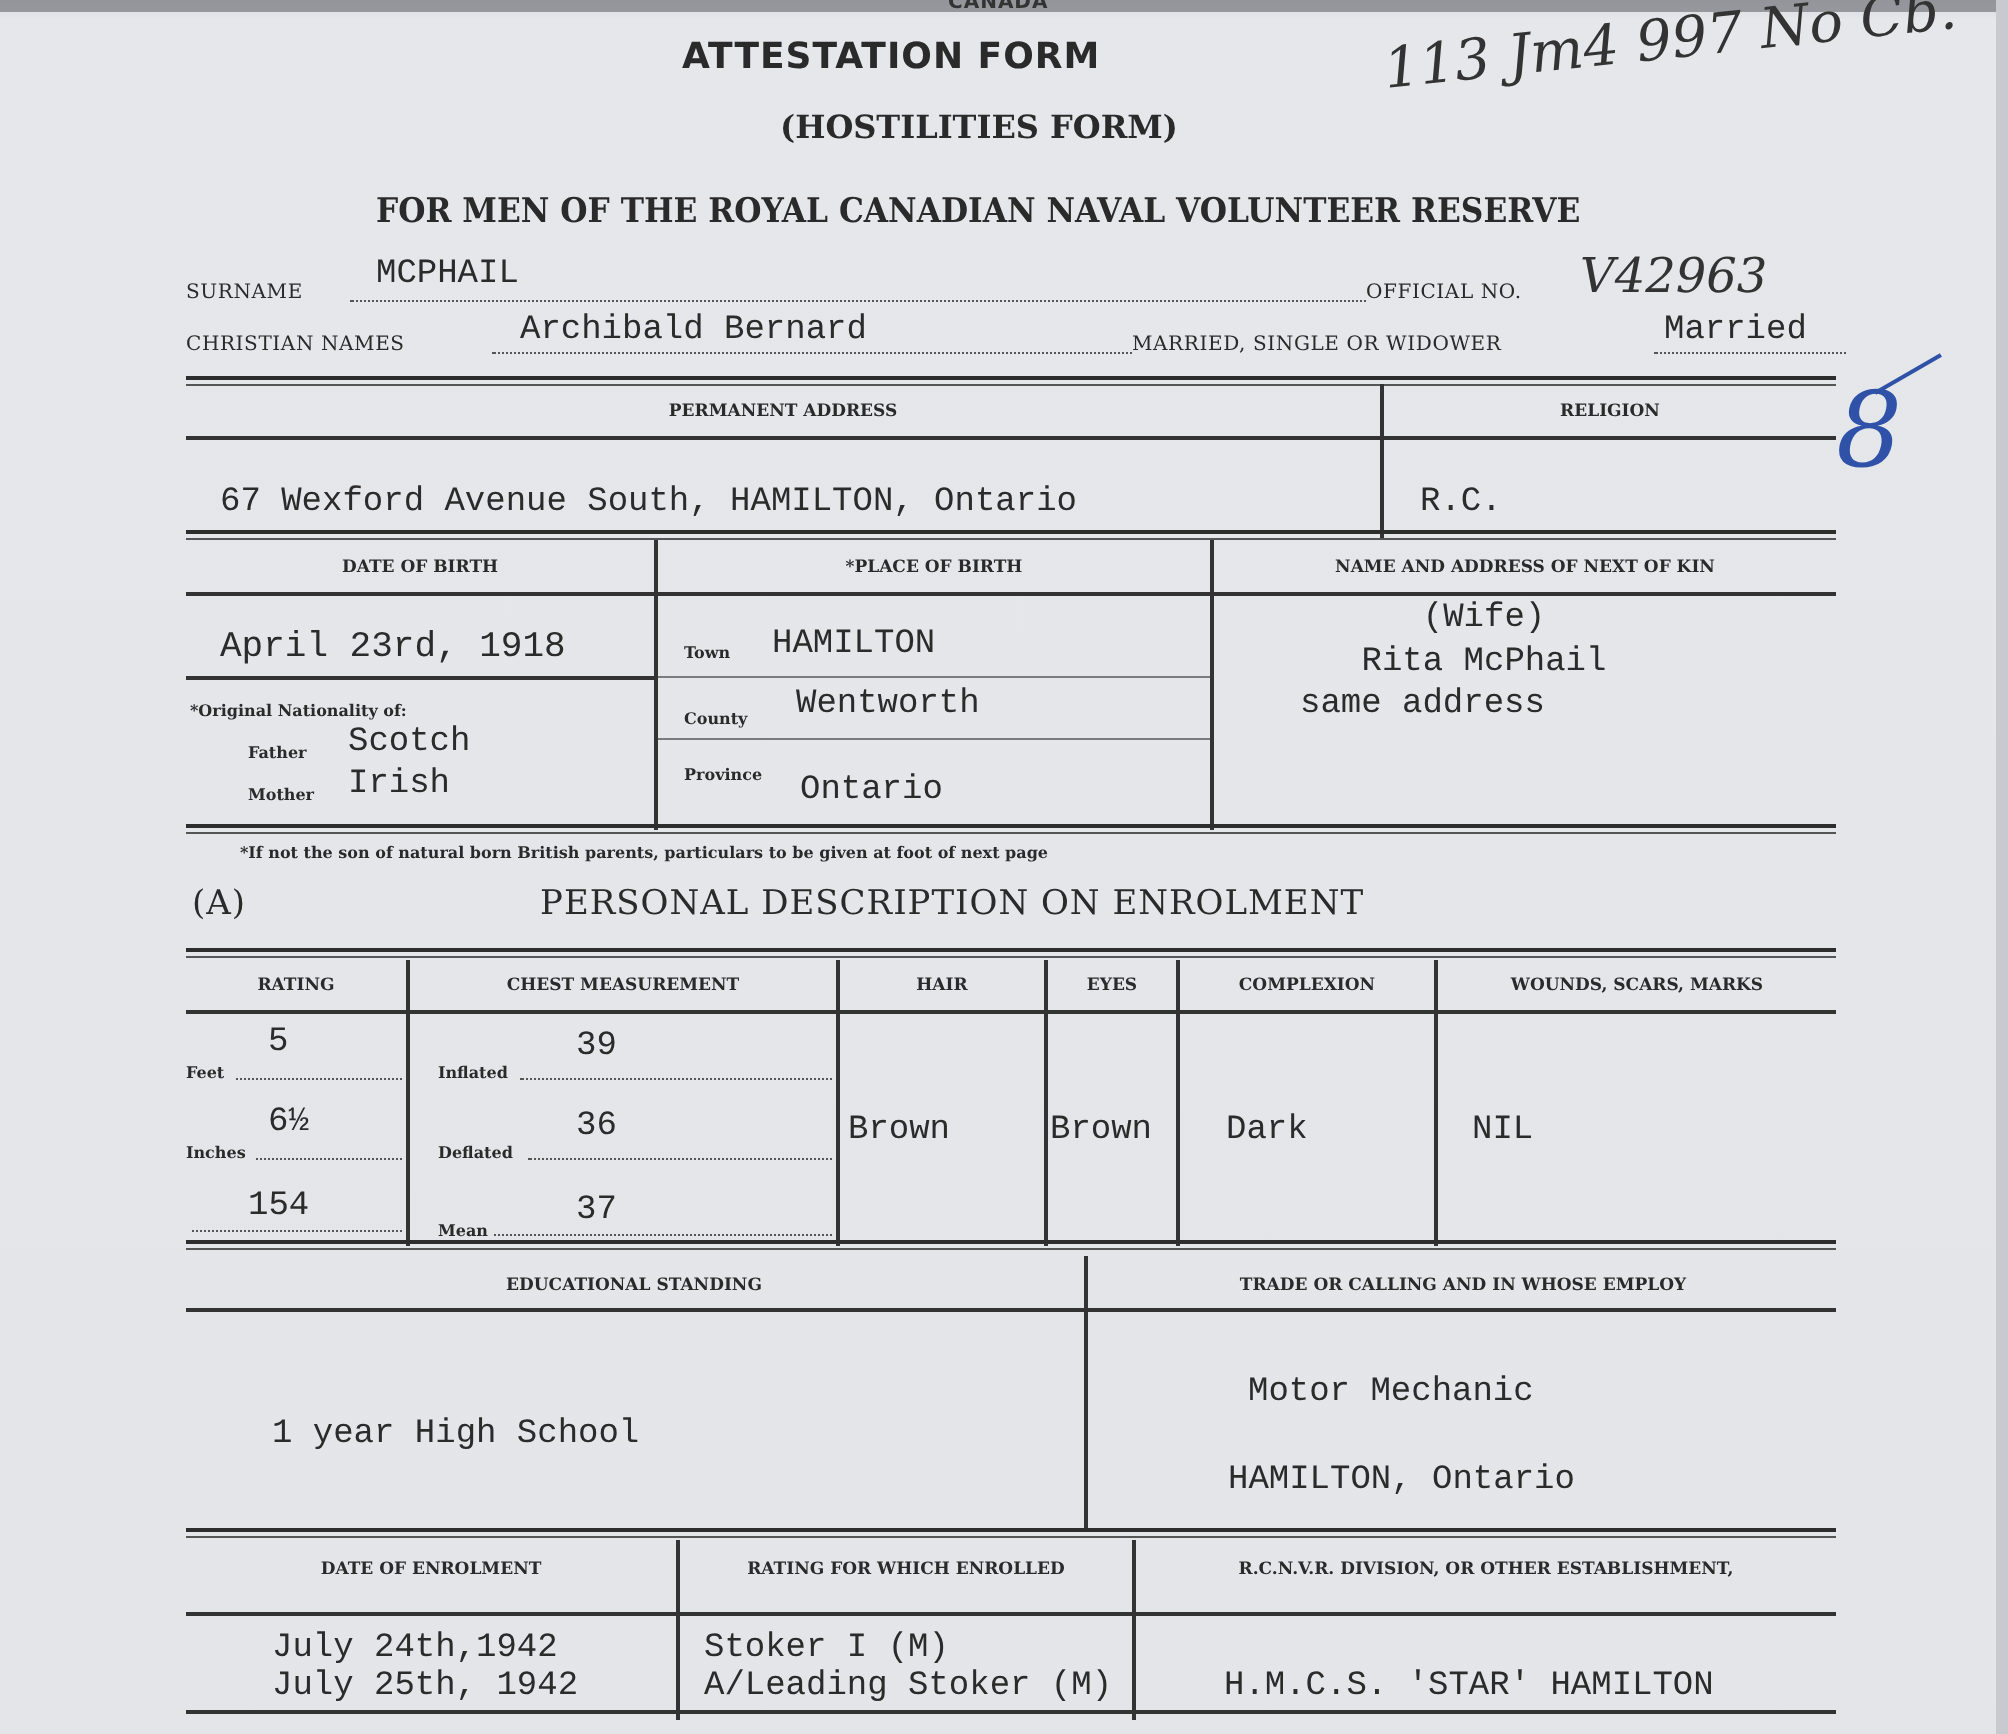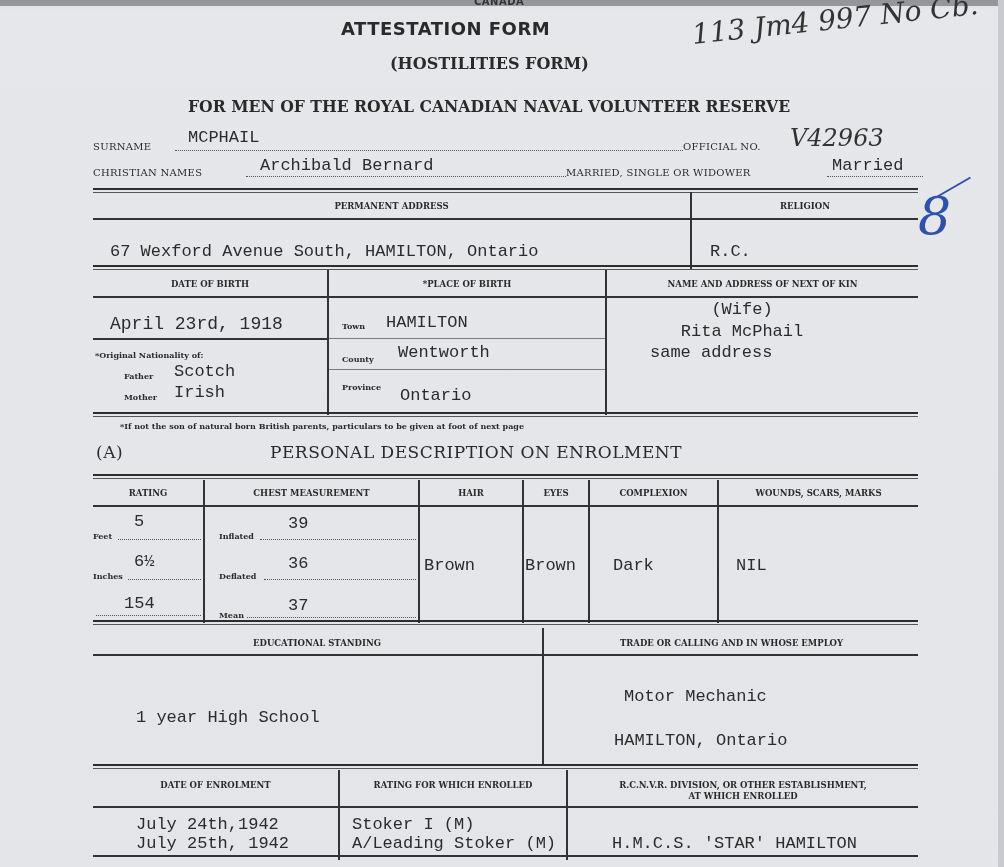--- a/index.html
+++ b/index.html
@@ -152,21 +152,20 @@
   <div class="rule" style="left:93px; top:654px; width:825px; height:2px;"></div>
   <div class="vline" style="left:542px; top:628px; height:138px;"></div>
   <div class="abs type" style="left:136px; top:708px;">1 year High School</div>
   <div class="abs type" style="left:624px; top:687px;">Motor Mechanic</div>
   <div class="abs type" style="left:614px; top:731px;">HAMILTON, Ontario</div>
   <div class="rule2" style="left:93px; top:764px; width:825px;"></div>
 
   <div class="abs lbl-sm center" style="left:93px; top:780px; width:245px;">DATE OF ENROLMENT</div>
   <div class="abs lbl-sm center" style="left:340px; top:780px; width:226px;">RATING FOR WHICH ENROLLED</div>
   <div class="abs lbl-sm center" style="left:568px; top:780px; width:350px;">R.C.N.V.R. DIVISION, OR OTHER ESTABLISHMENT,</div>
-  <div class="abs lbl-sm center" style="left:568px; top:791px; width:350px;">AT WHICH ENROLLED</div>
   <div class="rule" style="left:93px; top:806px; width:825px; height:2px;"></div>
   <div class="vline" style="left:338px; top:770px; height:90px;"></div>
   <div class="vline" style="left:566px; top:770px; height:90px;"></div>
 
   <div class="abs type" style="left:136px; top:815px;">July 24th,1942</div>
   <div class="abs type" style="left:136px; top:834px;">July 25th, 1942</div>
   <div class="abs type" style="left:352px; top:815px;">Stoker I (M)</div>
   <div class="abs type" style="left:352px; top:834px;">A/Leading Stoker (M)</div>
   <div class="abs type" style="left:612px; top:834px;">H.M.C.S. 'STAR' HAMILTON</div>
   <div class="rule" style="left:93px; top:855px; width:825px; height:1.5px;"></div>

